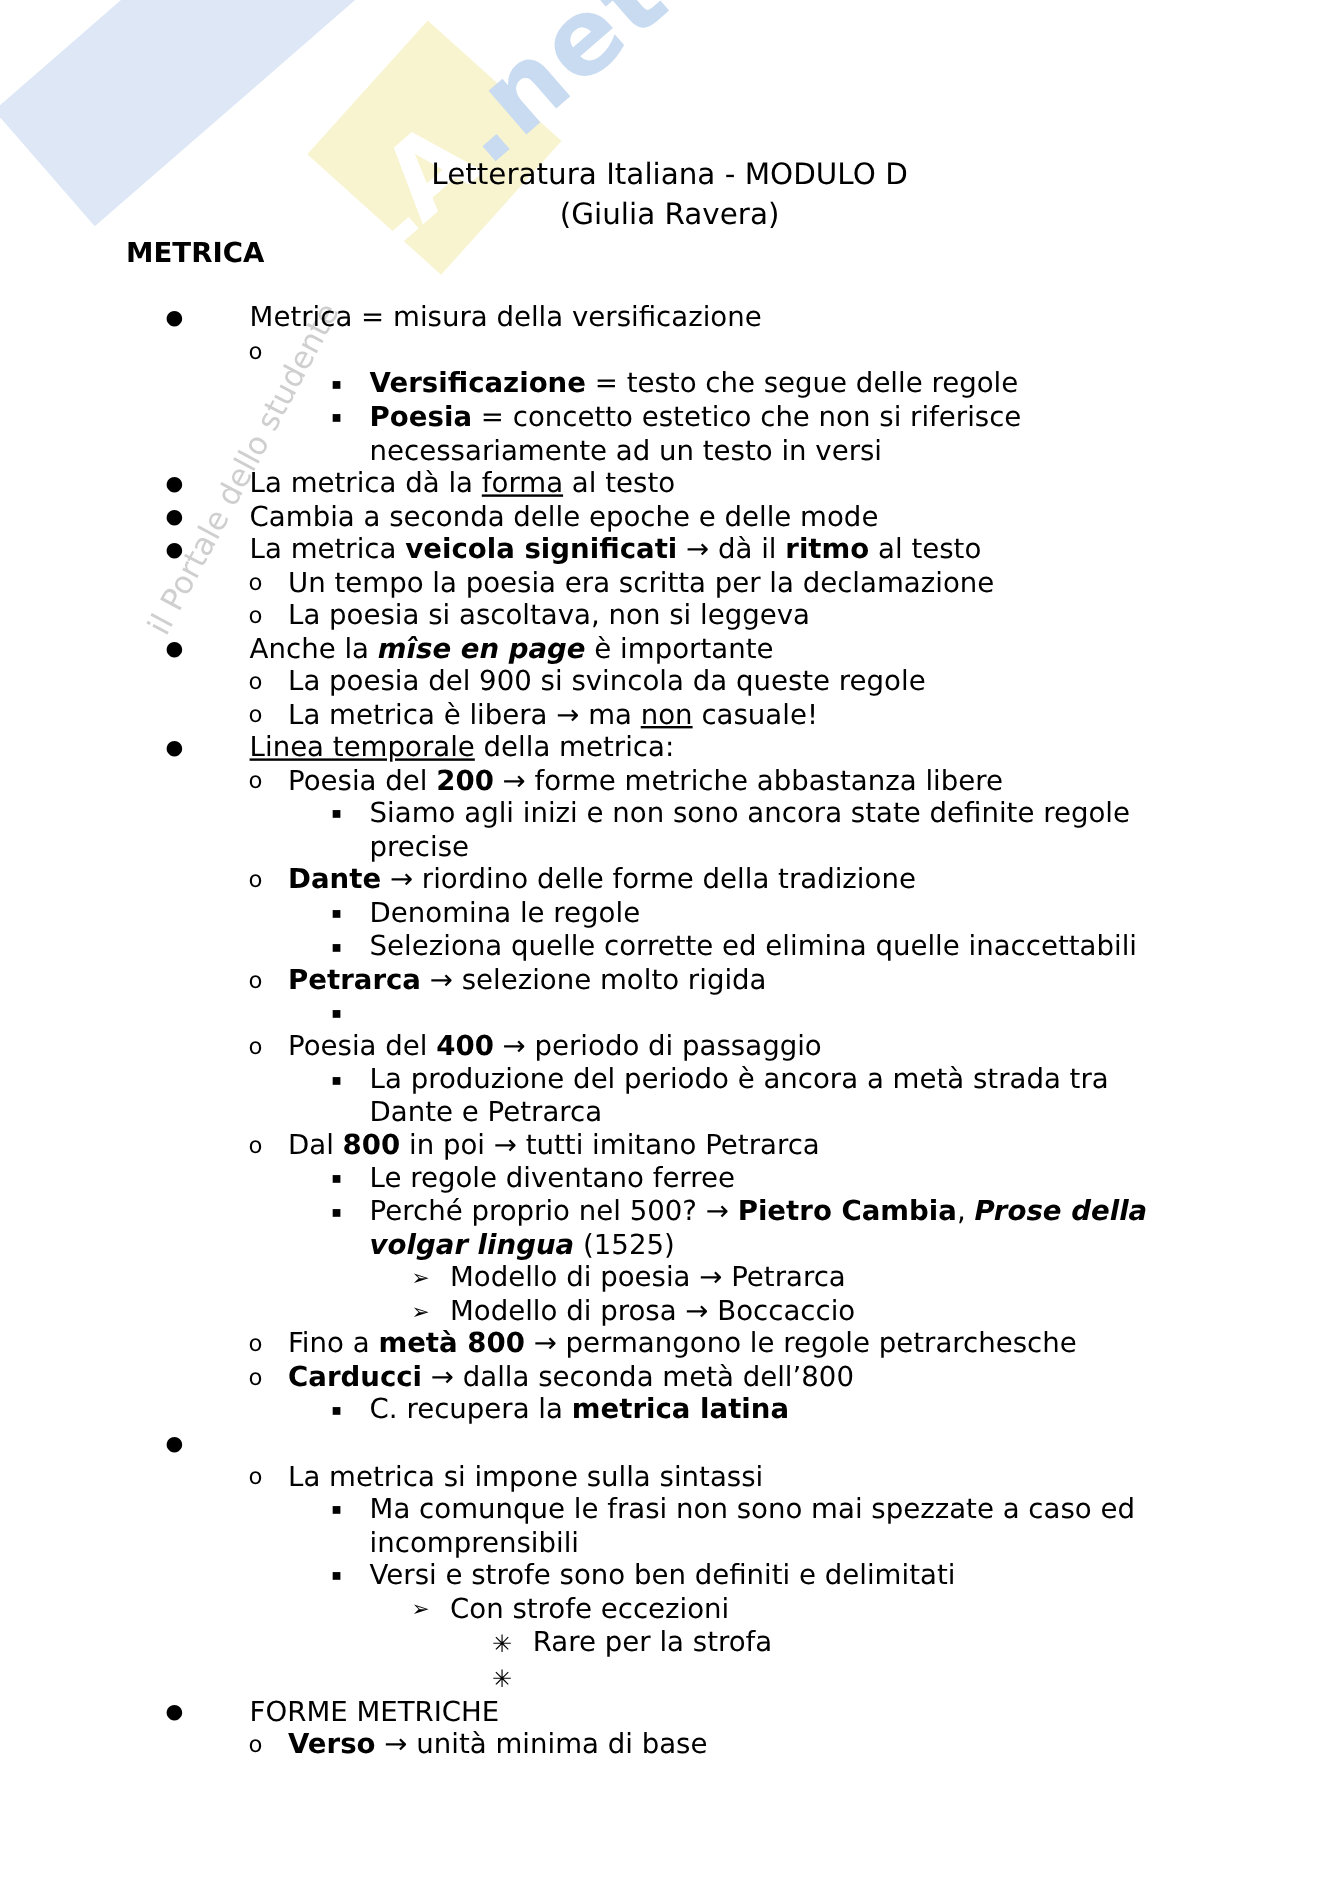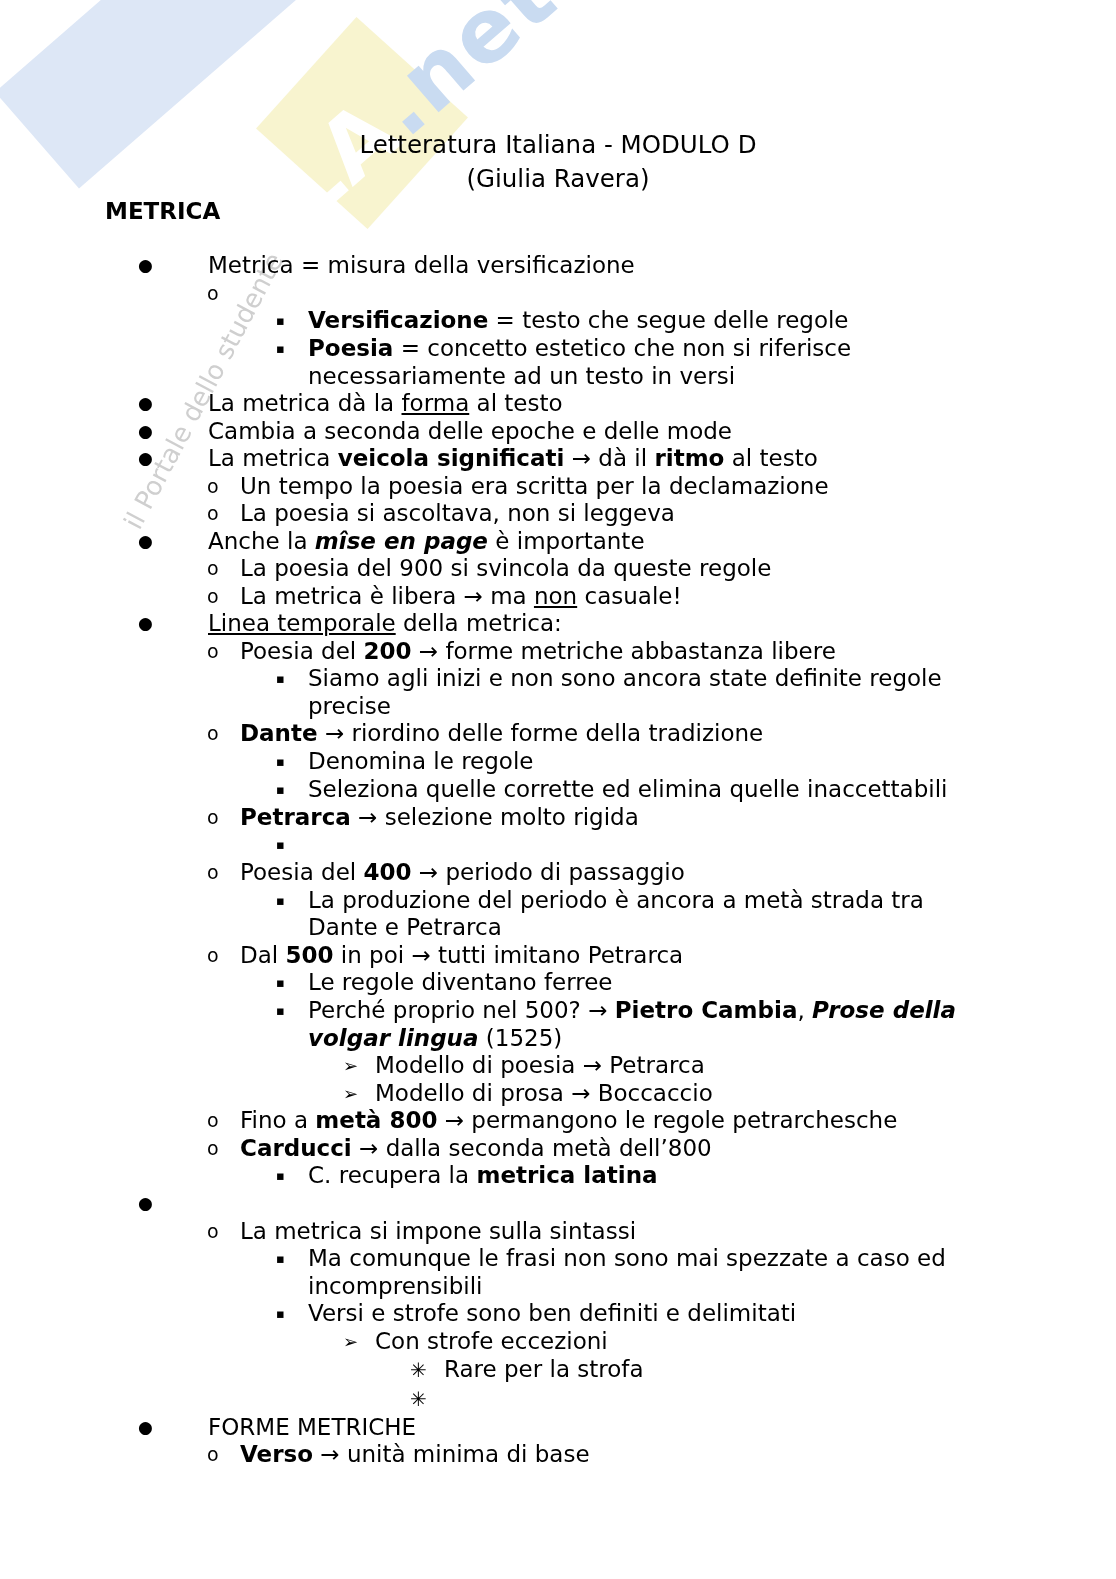--- a/index.html
+++ b/index.html
@@ -255,21 +255,21 @@
         <div class="row lvl2">
           <span class="marker">o</span>
           <span class="txt">Poesia del <b>400</b> → periodo di passaggio</span>
         </div>
         <div class="row lvl3">
           <span class="marker">▪</span>
           <span class="txt">La produzione del periodo è ancora a metà strada tra Dante e Petrarca</span>
         </div>
         <div class="row lvl2">
           <span class="marker">o</span>
-          <span class="txt">Dal <b>500</b> in poi → tutti imitano Petrarca</span>
+          <span class="txt">Dal <b>800</b> in poi → tutti imitano Petrarca</span>
         </div>
         <div class="row lvl3">
           <span class="marker">▪</span>
           <span class="txt">Le regole diventano ferree</span>
         </div>
         <div class="row lvl3">
           <span class="marker">▪</span>
           <span class="txt">Perché proprio nel 500? → <b>Pietro Cambia</b>, <span class="bi">Prose della volgar lingua</span> (1525)</span>
         </div>
         <div class="row lvl4">

